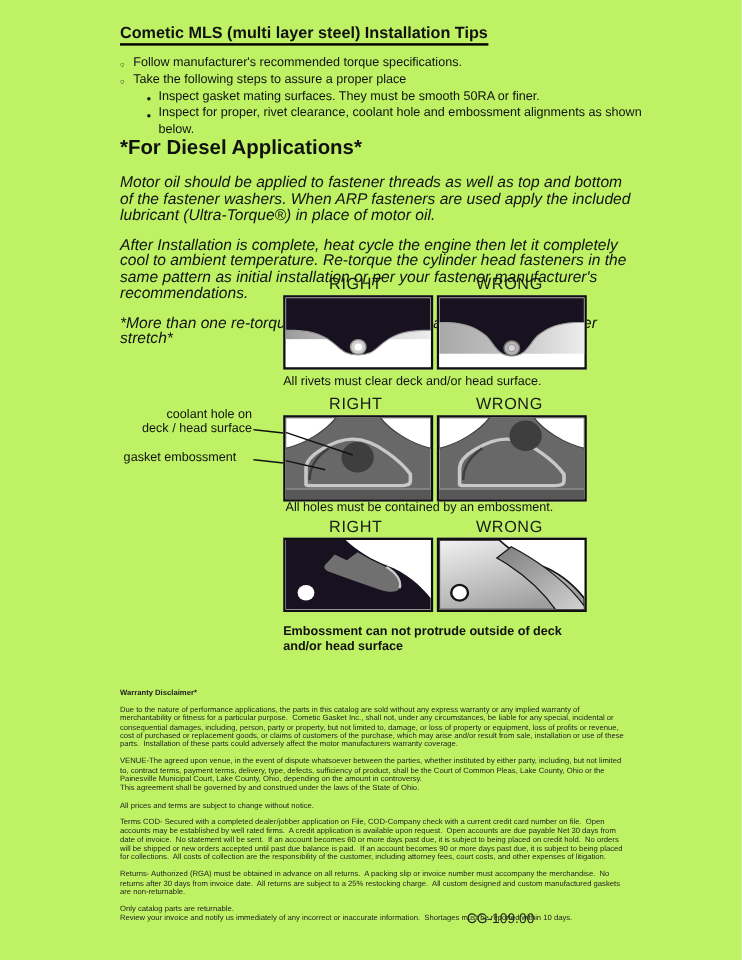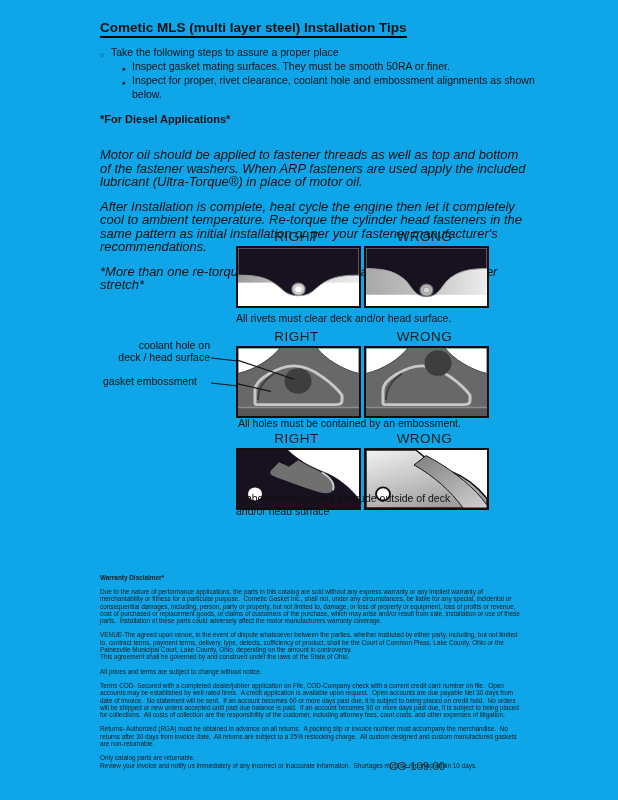--- a/index.html
+++ b/index.html
@@ -1,32 +1,32 @@
 <!DOCTYPE html>
 <html><head>
 <meta charset="utf-8">
 <style>
   html,body{margin:0;padding:0;background:#e8e8e8;}
   .page{
-    position:relative;width:618px;height:800px;background:#0ea5e9;
+    position:relative;width:618px;height:800px;background:#bef264;
     font-family:"Liberation Sans",sans-serif;color:#111;overflow:hidden;
     margin:0 auto;
   }
   
   .title{position:absolute;left:100px;top:20px;font-size:13.5px;font-weight:bold;}
   .title span{border-bottom:2px solid #000;padding-bottom:1px;}
   
   .tips{position:absolute;left:100px;top:45px;width:440px;font-size:10.5px;line-height:14px;}
   .tip-item{position:relative;padding-left:11px;}
   .tip-item::before{content:"○";position:absolute;left:0;top:3px;font-size:6.5px;}
   .tip-sub{position:relative;margin-left:22px;padding-left:10px;}
   .tip-sub::before{content:"●";position:absolute;left:0;top:3px;font-size:6.5px;}
   
   .diesel{position:absolute;left:100px;top:113px;width:428px;}
-  .diesel h2{font-size:11px;font-weight:bold;margin:0 0 23px 0;}
+  .diesel h2{font-size:17px;font-weight:bold;margin:0 0 12px 0;}
   .diesel p{font-size:13px;line-height:13.5px;margin:0 0 11px 0;font-style:italic;}
   
   .dlabel{position:absolute;width:121px;text-align:center;font-size:13.5px;letter-spacing:.5px;color:#1a1a1a;}
   .dframe{position:absolute;width:121px;border:2px solid #0f0f0f;box-sizing:content-box;background:#fff;}
   .dframe svg{display:block;width:100%;height:100%;}
   .f62{height:58px;}
   .f72{height:68px;}
   .caption{position:absolute;font-size:10.5px;line-height:12.5px;white-space:pre-line;}
   .ann{position:absolute;font-size:10.5px;line-height:12px;text-align:right;}
   .annline{position:absolute;}
@@ -40,20 +40,21 @@
 </head>
 <body>
 
 <div class="page">
 
   <div class="title">
     <span>Cometic MLS (multi layer steel) Installation Tips</span>
   </div>
 
   <div class="tips">
+    <div class="tip-item"><span>Follow manufacturer's recommended torque specifications.</span></div>
     <div class="tip-item"><span>Take the following steps to assure a proper place</span></div>
     <div class="tip-sub"><span>Inspect gasket mating surfaces.  They must be smooth 50RA or finer.</span></div>
     <div class="tip-sub"><span>Inspect for proper, rivet clearance, coolant hole and embossment alignments as shown below.</span></div>
   </div>
 
   <div class="diesel">
     <h2>*For Diesel Applications*</h2>
     <p>Motor oil should be applied to fastener threads as well as top and bottom of the fastener washers. When ARP fasteners are used apply the included lubricant (Ultra-Torque®) in place of motor oil.</p>
     <p>After Installation is complete, heat cycle the engine then let it completely cool to ambient temperature. Re-torque the cylinder head fasteners in the same pattern as initial installation or per your fastener manufacturer's recommendations.</p>
     <p>*More than one re-torque may be required to achieve proper fastener stretch*</p>
@@ -169,21 +170,21 @@
             <stop offset="1" stop-color="#d2d2d2"></stop>
         </linearGradient>
       </defs>
       <rect width="121" height="62" fill="#ffffff"></rect>
       <path d="M0,0 H50 C60,10 71,17 85,23 C100,29 112,40 121,52 V62 H0 Z" fill="url(#sg3)" stroke="#141414" stroke-width="1.5"></path>
       <path d="M60,6 C80,17 102,34 116,52 L121,59 V62 H97 C85,44 68,28 48,16 Z" fill="url(#sg4)" stroke="#141414" stroke-width="1"></path>
       <circle cx="17" cy="47" r="7" fill="#ffffff" stroke="#141414" stroke-width="2"></circle>
     </svg>
   </div>
 
-  <div class="caption" style="left:236px;top:492px;width:270px;">Embossment can not protrude outside of deck
+  <div class="caption" style="left:236px;top:520px;width:270px;font-weight:bold;">Embossment can not protrude outside of deck
 and/or head surface</div>
 
   <div class="legal">
     <h3>Warranty Disclaimer*</h3>
     <p>Due to the nature of performance applications, the parts in this catalog are sold without any express warranty or any implied warranty of merchantability or fitness for a particular purpose.  Cometic Gasket Inc., shall not, under any circumstances, be liable for any special, incidental or consequential damages, including, person, party or property, but not limited to, damage, or loss of property or equipment, loss of profits or revenue, cost of purchased or replacement goods, or claims of customers of the purchase, which may arise and/or result from sale, installation or use of these parts.  Installation of these parts could adversely affect the motor manufacturers warranty coverage.</p>
     <p>VENUE-The agreed upon venue, in the event of dispute whatsoever between the parties, whether instituted by either party, including, but not limited to, contract terms, payment terms, delivery, type, defects, sufficiency of product, shall be the Court of Common Pleas, Lake County, Ohio or the Painesville Municipal Court, Lake County, Ohio, depending on the amount in controversy.
 This agreement shall be governed by and construed under the laws of the State of Ohio.</p>
     <p>All prices and terms are subject to change without notice.</p>
     <p>Terms COD- Secured with a completed dealer/jobber application on File, COD-Company check with a current credit card number on file.  Open accounts may be established by well rated firms.  A credit application is available upon request.  Open accounts are due payable Net 30 days from date of invoice.  No statement will be sent.  If an account becomes 60 or more days past due, it is subject to being placed on credit hold.  No orders will be shipped or new orders accepted until past due balance is paid.  If an account becomes 90 or more days past due, it is subject to being placed for collections.  All costs of collection are the responsibility of the customer, including attorney fees, court costs, and other expenses of litigation.</p>
     <p>Returns- Authorized (RGA) must be obtained in advance on all returns.  A packing slip or invoice number must accompany the merchandise.  No returns after 30 days from invoice date.  All returns are subject to a 25% restocking charge.  All custom designed and custom manufactured gaskets are non-returnable.</p>

